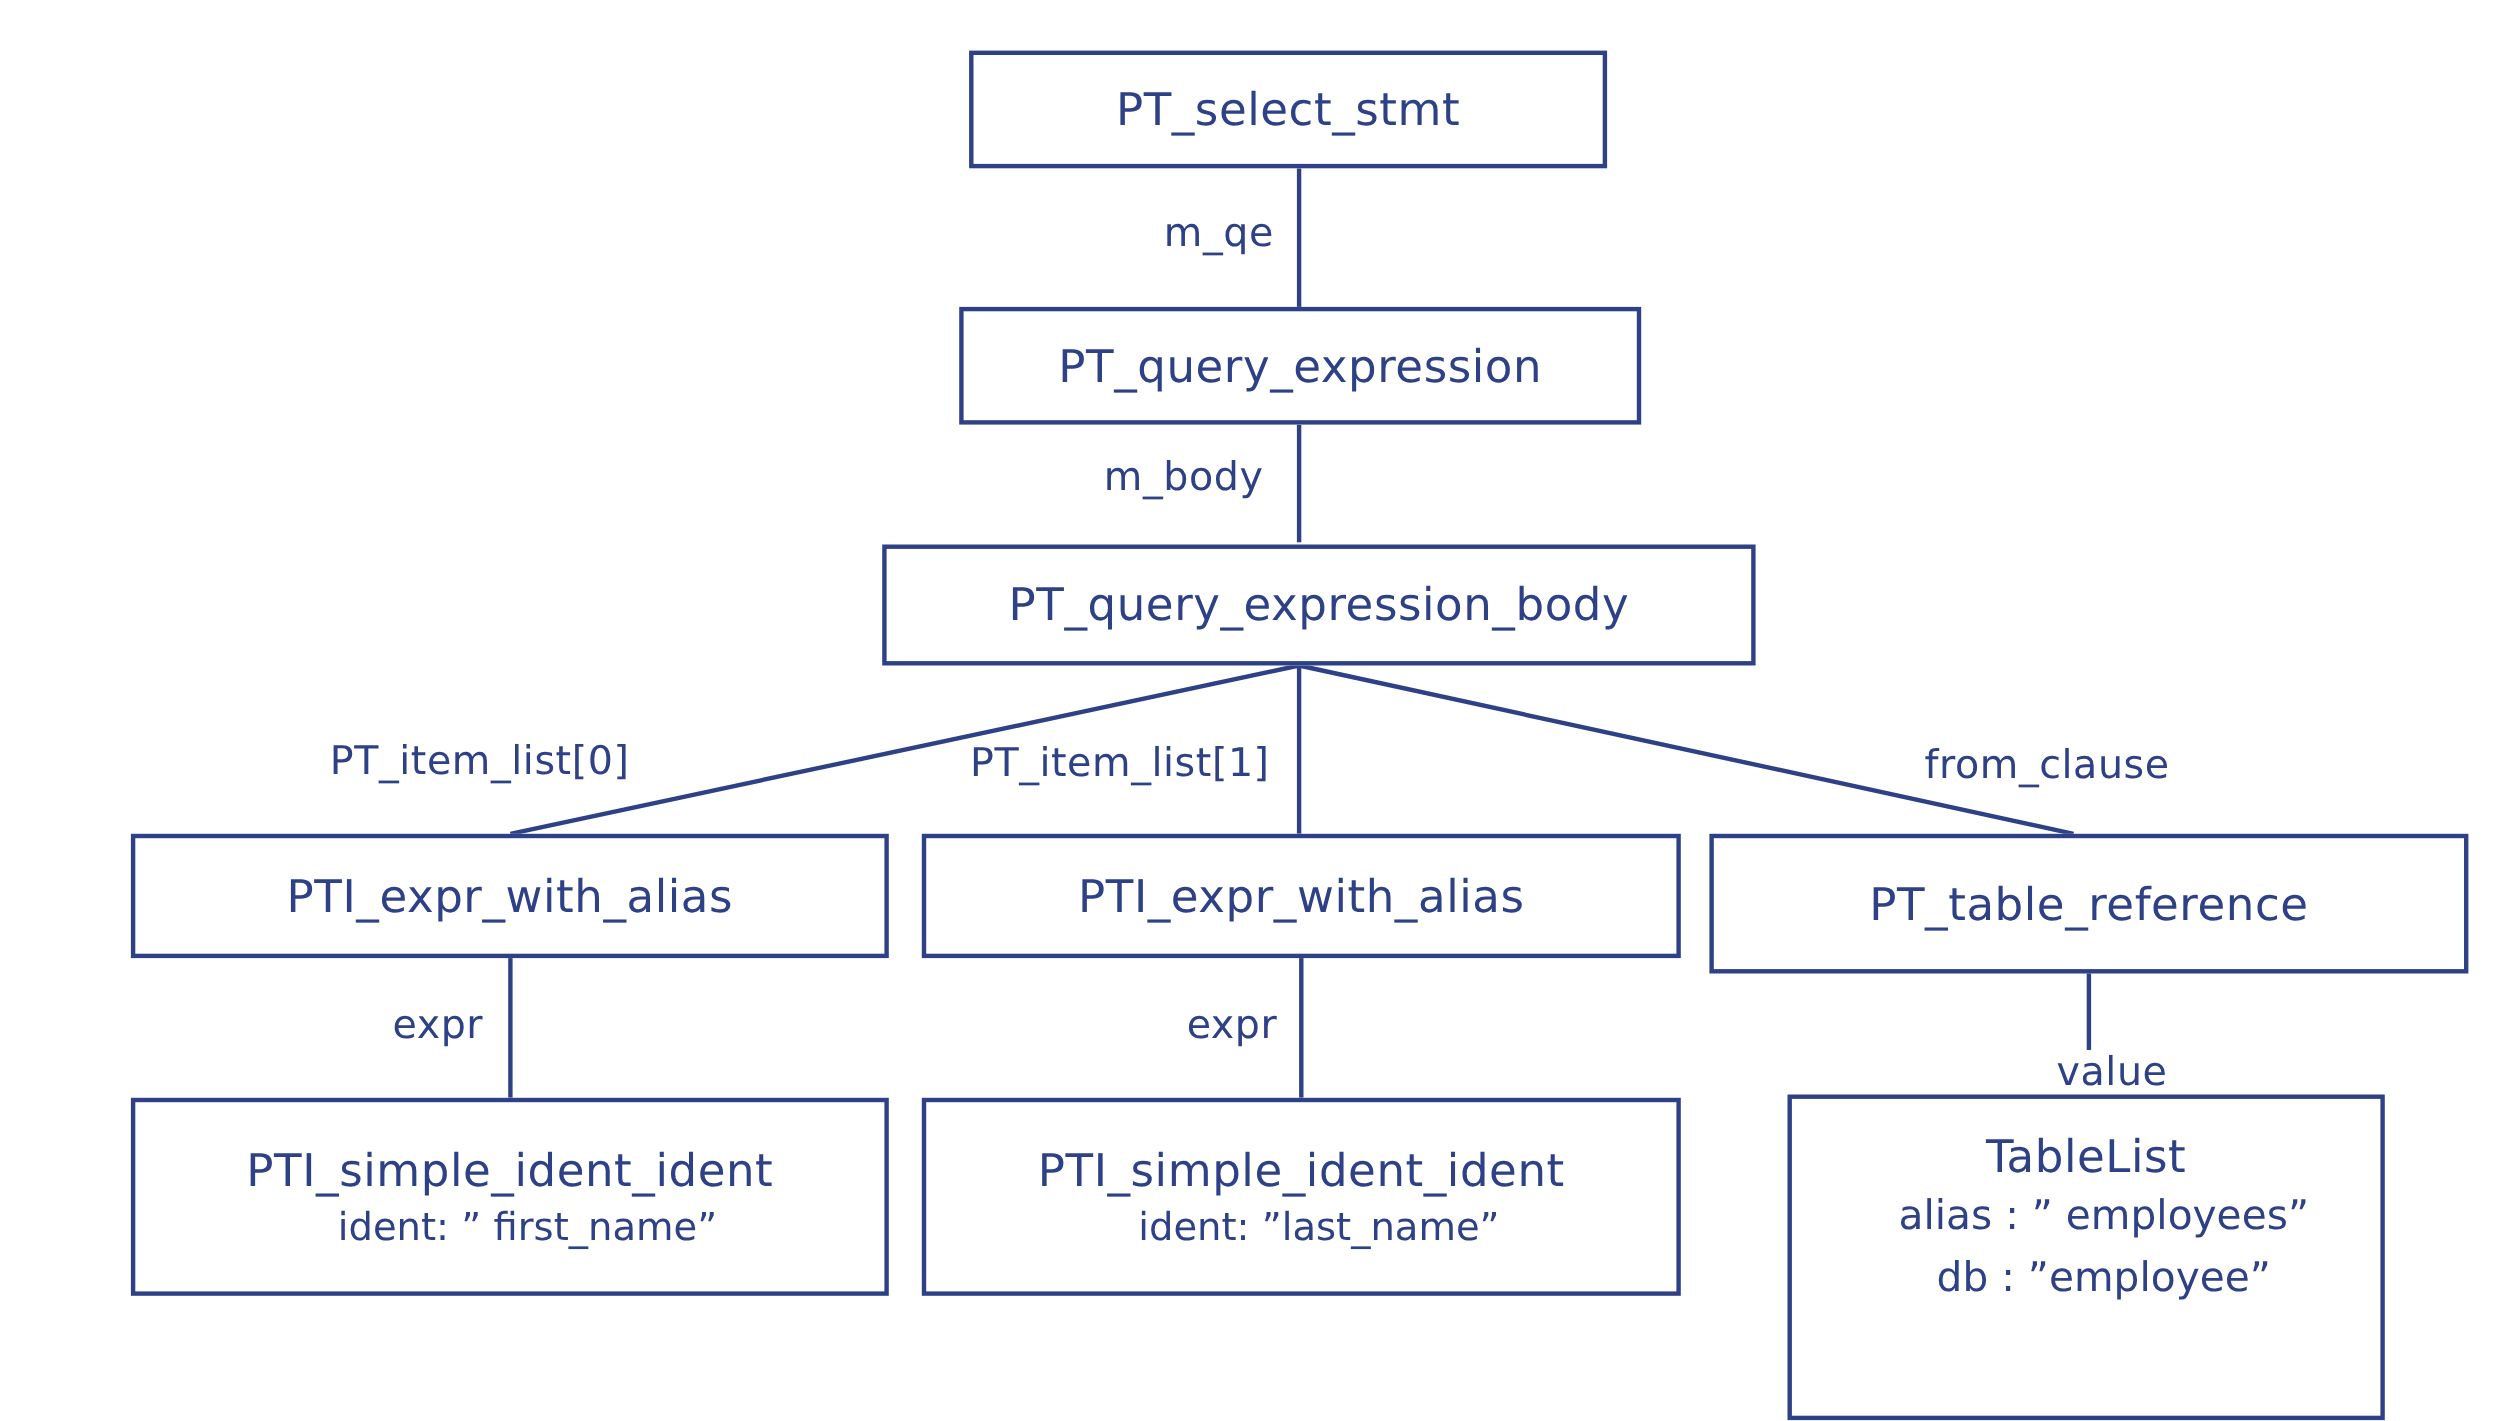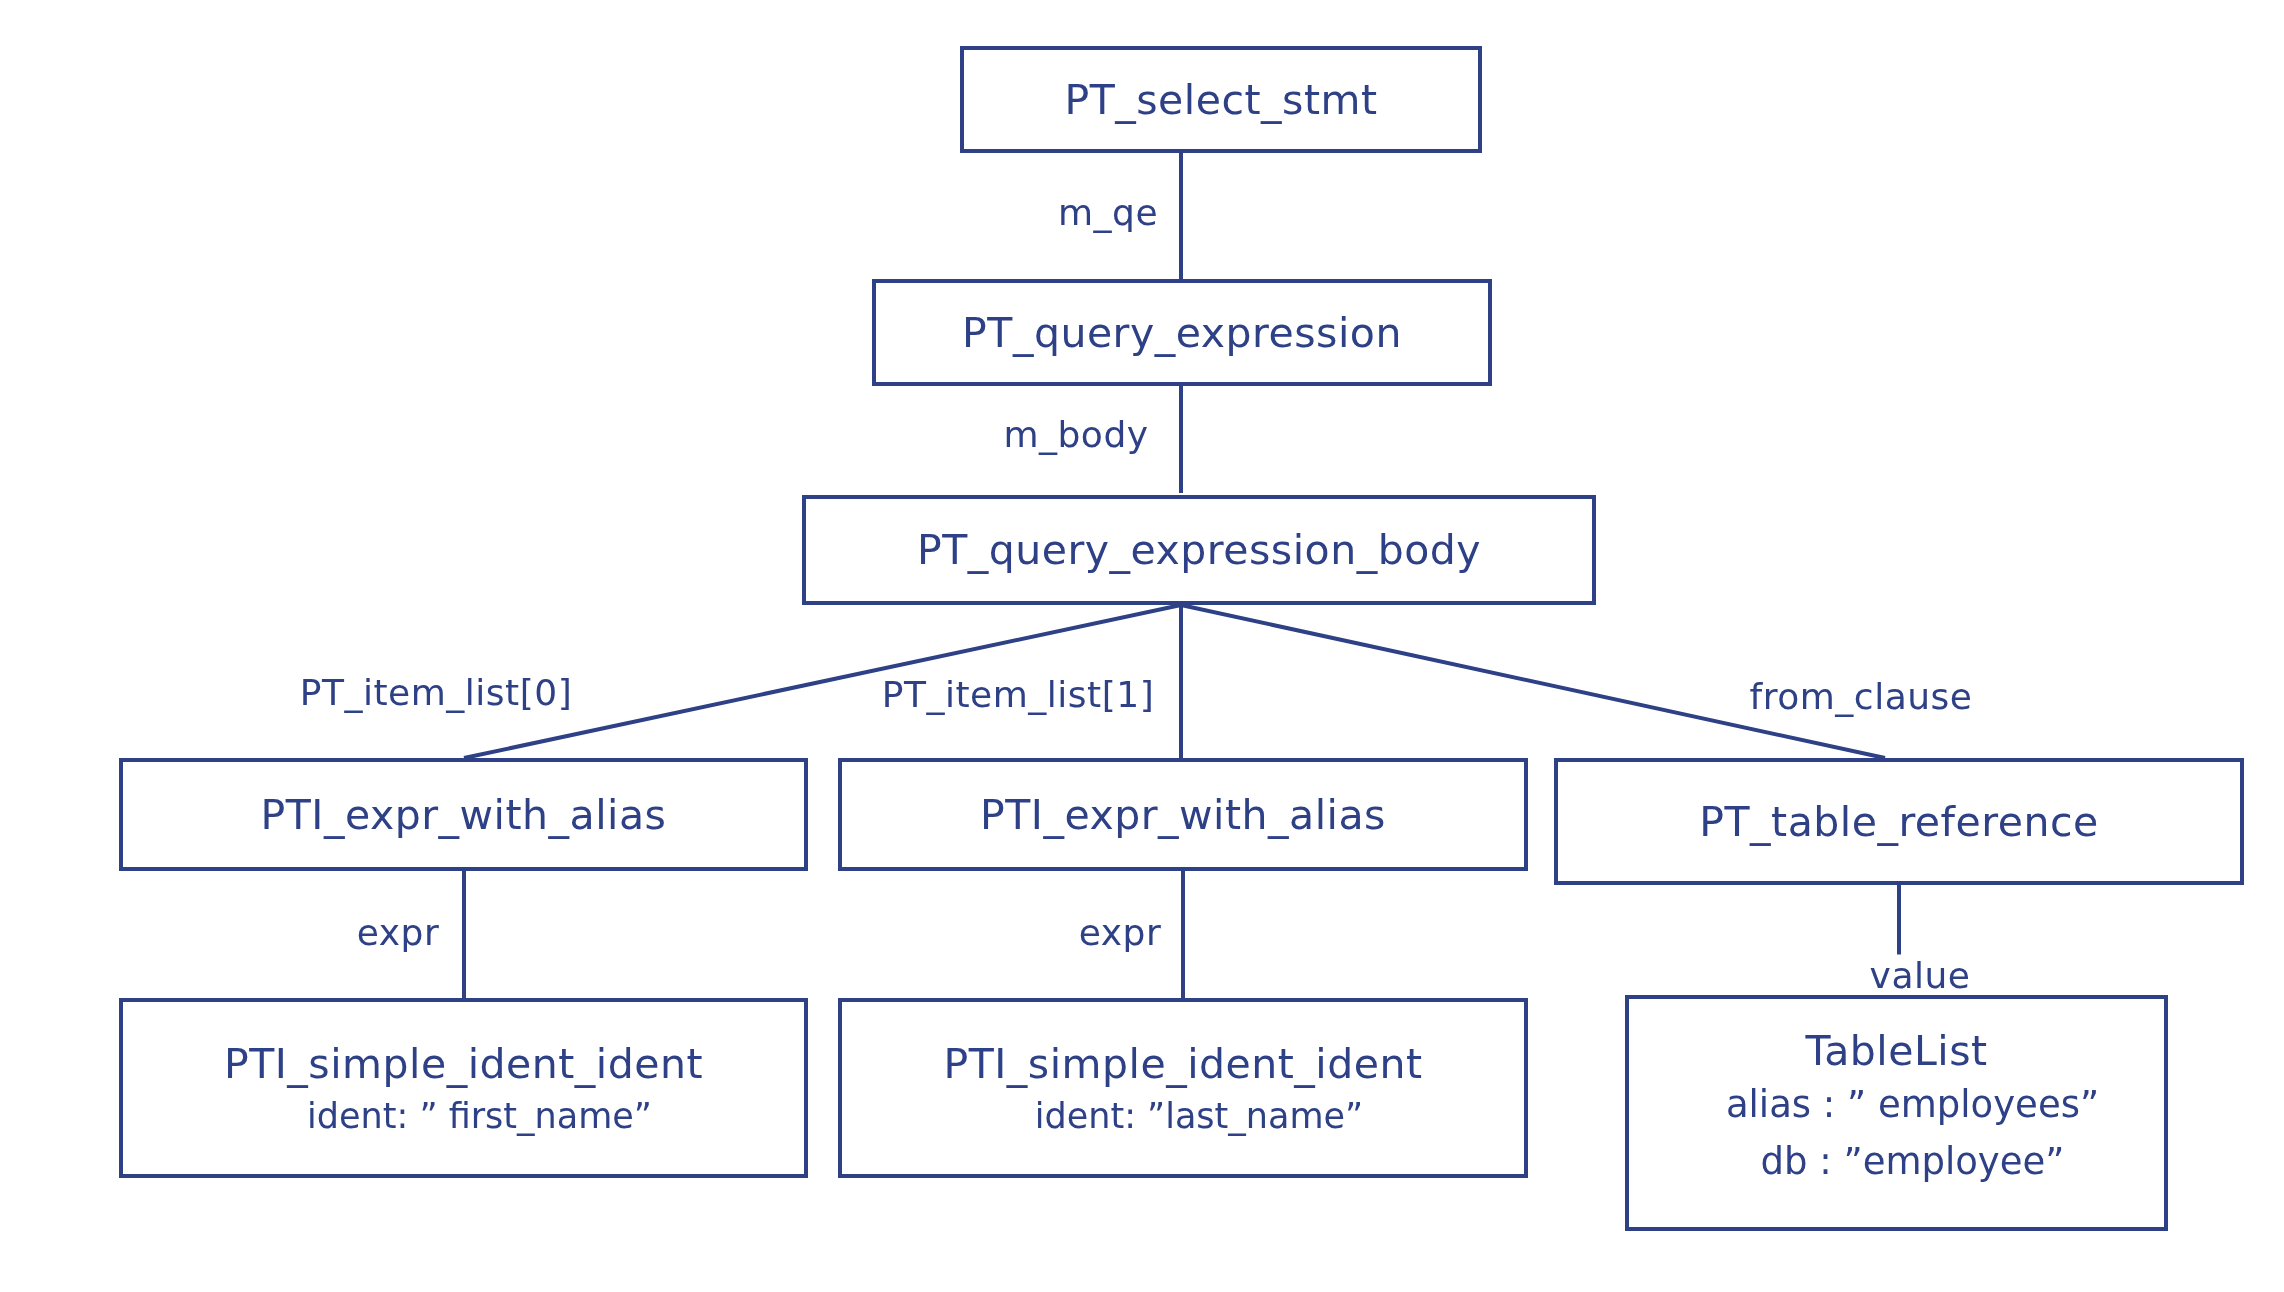--- a/index.html
+++ b/index.html
@@ -85,21 +85,21 @@
     <line x1="1181" y1="386" x2="1181" y2="493"></line>
     <line x1="1181" y1="605" x2="464" y2="758"></line>
     <line x1="1181" y1="605" x2="1181" y2="758"></line>
     <line x1="1181" y1="605" x2="1885" y2="758"></line>
     <line x1="464" y1="871" x2="464" y2="998"></line>
     <line x1="1183" y1="871" x2="1183" y2="998"></line>
     <line x1="1899" y1="871" x2="1899" y2="995"></line>
   </svg>
 
 
-  <div class="node" style="left:960px; top:46px; width:522px; height:107px;">
+  <div class="node" style="left:881px; top:46px; width:580px; height:107px;">
     <div class="node-title">PT_select_stmt</div>
   </div>
 
   <span class="edge-label" style="left:1108px; top:212px;">m_qe</span>
 
   <div class="node" style="left:872px; top:279px; width:620px; height:107px;">
     <div class="node-title">PT_query_expression</div>
   </div>
 
   <span class="edge-label" style="left:1076px; top:434px;">m_body</span>
@@ -131,19 +131,19 @@
   <div class="node" style="left:119px; top:998px; width:689px; height:180px;">
     <div class="node-title">PTI_simple_ident_ident</div>
     <div class="node-detail">ident: ” first_name”</div>
   </div>
 
   <div class="node" style="left:838px; top:998px; width:690px; height:180px;">
     <div class="node-title">PTI_simple_ident_ident</div>
     <div class="node-detail">ident: ”last_name”</div>
   </div>
 
-  <div class="node tablelist" style="left:1625px; top:995px; width:543px; height:236px; justify-content:flex-start; padding-top:28px;">
+  <div class="node tablelist" style="left:1625px; top:995px; width:543px; height:296px; justify-content:flex-start; padding-top:28px;">
     <div class="node-title">TableList</div>
     <div class="node-detail">alias : ” employees”</div>
     <div class="node-detail">db : ”employee”</div>
   </div>
 
 </div>
 
 </body></html>

